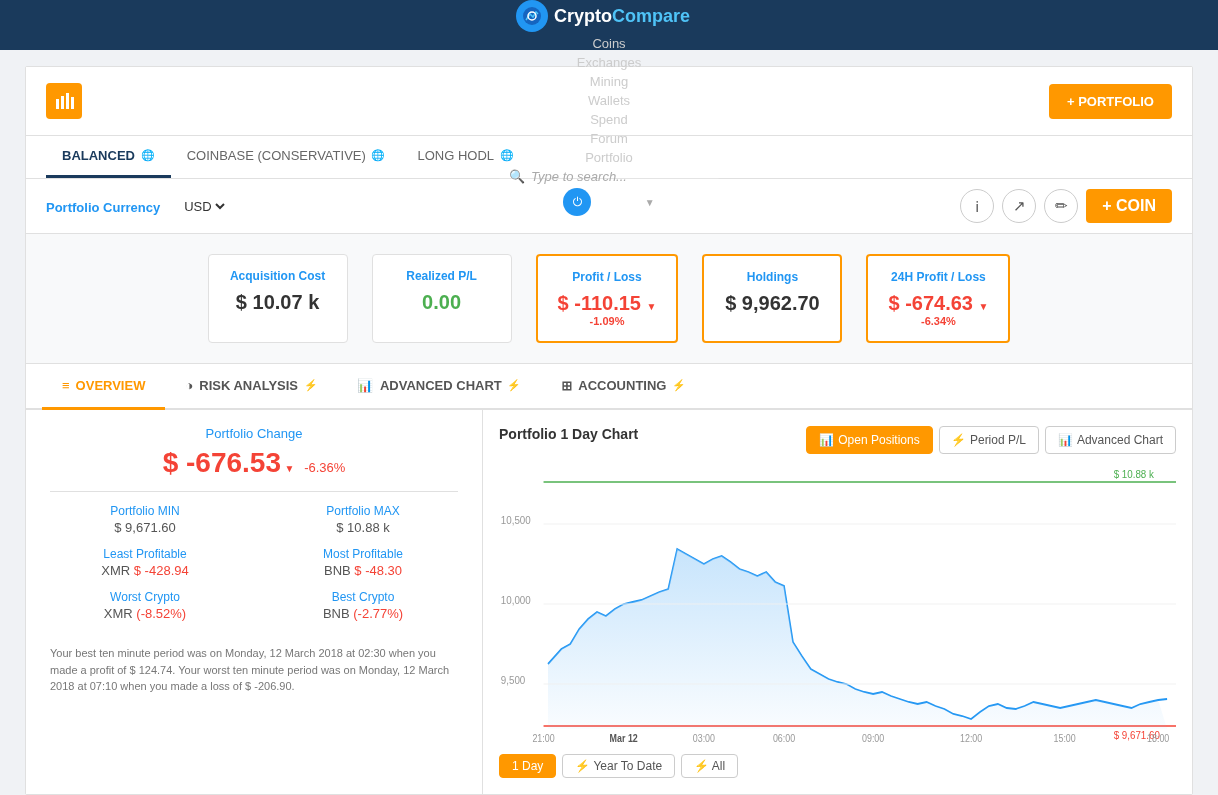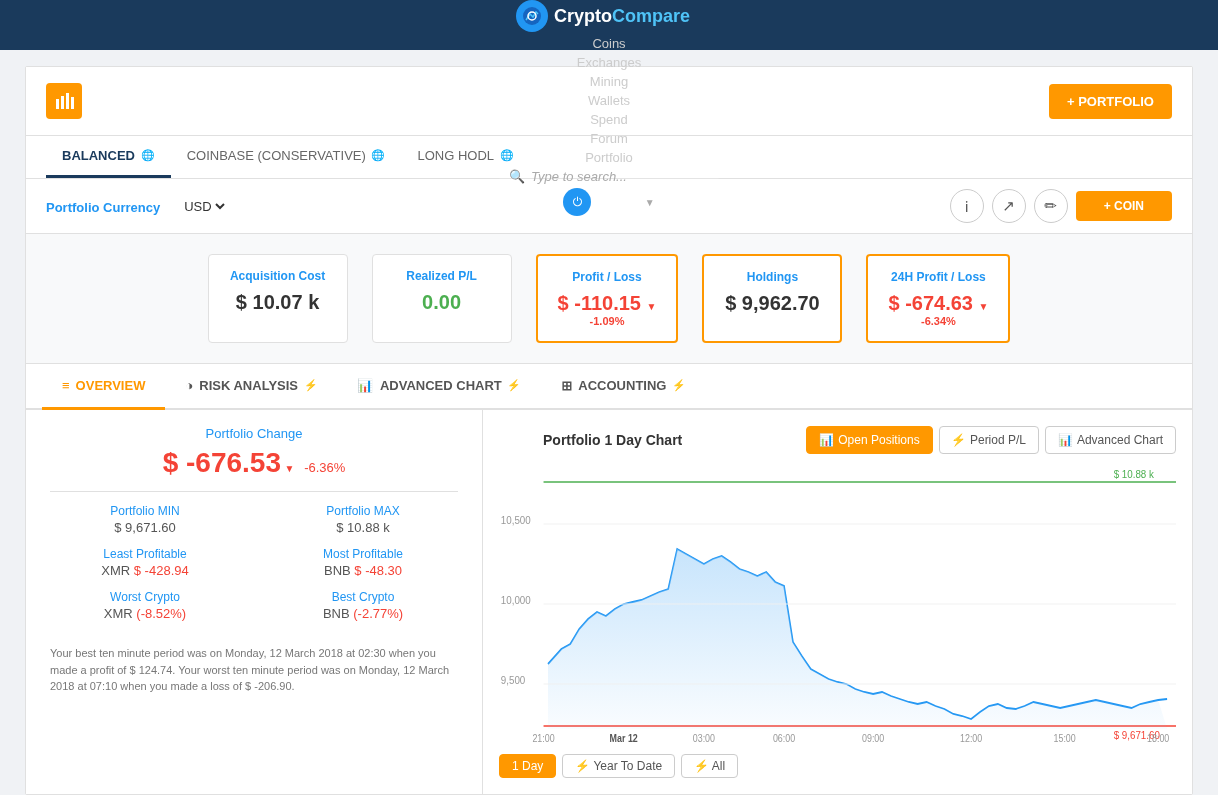--- a/index.html
+++ b/index.html
@@ -103,22 +103,22 @@
     .currency-select select { border: none; color: #333; font-size: 13px; background: transparent; cursor: pointer; outline: none; }
     .ctrl-buttons { display: flex; gap: 8px; align-items: center; }
     .ctrl-btn {
       width: 34px; height: 34px; border-radius: 50%;
       border: 1px solid #ccc; background: #fff;
       display: flex; align-items: center; justify-content: center;
       cursor: pointer; color: #555; font-size: 15px;
     }
     .btn-add-coin {
       background: #ff9800; color: #fff;
-      border: none; padding: 8px 28px; border-radius: 4px;
-      cursor: pointer; font-size: 12px; font-weight: bold;
+      border: none; padding: 8px 16px; border-radius: 4px;
+      cursor: pointer; font-size: 16px; font-weight: bold;
     }
 
     
     .stats-row {
       background: #f8f9fa;
       display: flex; align-items: stretch;
       gap: 16px; padding: 20px;
       border-bottom: 1px solid #e0e0e0;
       justify-content: center;
     }
@@ -190,23 +190,22 @@
       font-size: 11px; color: #777; line-height: 1.5;
       margin-top: 24px;
     }
 
     
     .right-panel {
       flex: 1;
       padding: 16px;
     }
     .chart-header {
-      display: flex; align-items: center; justify-content: space-between;
+      display: flex; justify-content: space-between;
       margin-bottom: 10px;
-      margin-left: 44px;
     }
     .chart-title { font-size: 14px; font-weight: bold; color: #333; }
     .chart-btns { display: flex; gap: 6px; }
     .chart-btn {
       padding: 6px 12px; border-radius: 4px; border: 1px solid #ccc;
       background: #fff; cursor: pointer; font-size: 12px; color: #555;
       display: flex; align-items: center; gap: 4px;
     }
     .chart-btn.active-btn { background: #ff9800; color: #fff; border-color: #ff9800; }
 

